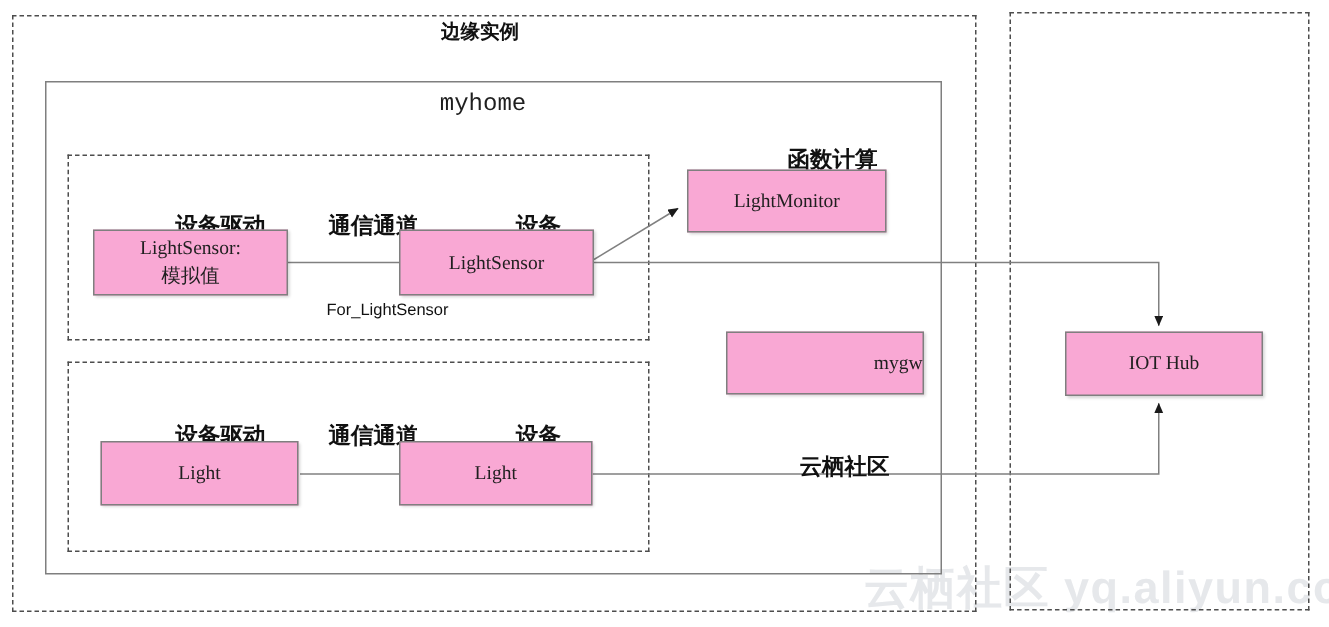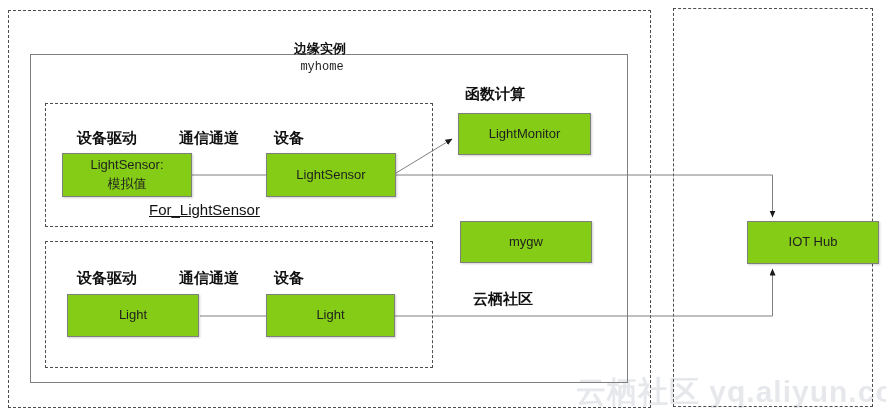--- a/index.html
+++ b/index.html
@@ -5,27 +5,27 @@
   :root{
     --line:#808080; --dash:#4d4d4d; --arrow:#1a1a1a;
     --watermark:#e6e8eb; --ink:#111111; --boxline:#7f7f7f;
   }
   html,body{margin:0;padding:0;background:#ffffff;}
   #stage{position:relative;width:886px;height:418px;background:#ffffff;overflow:hidden;
          font-family:"Liberation Sans",sans-serif;}
   .dashedbox{position:absolute;border:1px dashed var(--dash);background:transparent;z-index:2;}
   .solidbox{position:absolute;border:1px solid var(--boxline);background:transparent;z-index:2;}
   .node{position:absolute;display:flex;flex-direction:column;align-items:center;justify-content:center;
-        background:#84cc16;border:1px solid var(--boxline);box-shadow:1px 1px 2px rgba(0,0,0,0.18);
-        font-family:Liberation Sans, sans-serif;font-size:13px;color:#1f1f1f;
+        background:#f9a8d4;border:1px solid var(--boxline);box-shadow:1px 1px 2px rgba(0,0,0,0.18);
+        font-family:Liberation Serif, serif;font-size:13px;color:#1f1f1f;
         line-height:1.45;text-align:center;z-index:4;}
-  .hdr{position:absolute;font-weight:bold;font-size:15px;color:var(--ink);text-align:left;z-index:3;white-space:nowrap;}
+  .hdr{position:absolute;font-weight:bold;font-size:15px;color:var(--ink);text-align:right;z-index:3;white-space:nowrap;margin-top:12px;}
   .title-sm{position:absolute;font-weight:bold;font-size:13px;color:var(--ink);text-align:center;z-index:3;white-space:nowrap;}
-  .cap{position:absolute;font-size:15px;color:var(--ink);text-align:left;z-index:3;white-space:nowrap;text-decoration:underline;}
-  .mono{position:absolute;font-family:"Liberation Mono","DejaVu Sans Mono",monospace;font-size:12px;
+  .cap{position:absolute;font-size:11px;color:var(--ink);text-align:right;z-index:3;white-space:nowrap;}
+  .mono{position:absolute;font-family:"Liberation Mono","DejaVu Sans Mono",monospace;font-size:16px;
         color:#1f1f1f;text-align:center;z-index:3;white-space:nowrap;}
   #connectors{position:absolute;left:0;top:0;width:886px;height:418px;z-index:3;}
   #connectors .lk{stroke:var(--line);stroke-width:1;fill:none;}
   #connectors marker path{fill:var(--arrow);}
   #watermark{position:absolute;left:576px;top:372px;font-size:30px;letter-spacing:1px;
              color:var(--watermark);font-weight:bold;z-index:1;white-space:nowrap;}
 </style>
 </head>
 <body>
 
@@ -40,21 +40,21 @@
       </marker>
     </defs>
     <line class="lk" x1="192" y1="175" x2="266" y2="175"></line>
     <path class="lk" d="M396 175 H772.5 V217" marker-end="url(#arw)"></path>
     <path class="lk" d="M396 173 L452 139" marker-end="url(#arw)"></path>
     <line class="lk" x1="200" y1="316" x2="266" y2="316"></line>
     <path class="lk" d="M395 316 H772.5 V269" marker-end="url(#arw)"></path>
   </svg>
 
   <div class="dashedbox" style="left:8px;top:10px;width:641px;height:396px;"></div>
-  <div class="title-sm" style="left:255px;top:40px;width:130px;font-family:Liberation Serif, serif;">边缘实例</div>
+  <div class="title-sm" style="left:255px;top:12px;width:130px;font-family:Liberation Serif, serif;">边缘实例</div>
 
   <div class="solidbox" style="left:30px;top:54px;width:596px;height:327px;"></div>
   <div class="mono" style="left:267px;top:60px;width:110px;">myhome</div>
 
   <div class="dashedbox" style="left:45px;top:103px;width:386px;height:122px;"></div>
   <div class="hdr" style="left:77px;top:129px;width:100px;">设备驱动</div>
   <div class="hdr" style="left:179px;top:129px;width:100px;">通信通道</div>
   <div class="hdr" style="left:274px;top:129px;width:100px;">设备</div>
   <div class="node" style="left:62px;top:153px;width:128px;height:42px;">
     <span>LightSensor:</span>
@@ -74,24 +74,24 @@
   </div>
   <div class="node" style="left:266px;top:294px;width:127px;height:41px;">
     <span>Light</span>
   </div>
 
   <div class="hdr" style="left:465px;top:85px;width:120px;">函数计算</div>
   <div class="node" style="left:458px;top:113px;width:131px;height:40px;">
     <span>LightMonitor</span>
   </div>
 
-  <div class="node" style="left:460px;top:221px;width:130px;height:40px;">
+  <div class="node" style="left:484px;top:221px;width:130px;height:40px;align-items:flex-end;">
     <span>mygw</span>
   </div>
 
   <div class="hdr" style="left:473px;top:290px;width:120px;">云栖社区</div>
 
   <div class="dashedbox" style="left:673px;top:8px;width:198px;height:397px;"></div>
-  <div class="node" style="left:747px;top:221px;width:130px;height:41px;">
+  <div class="node" style="left:710px;top:221px;width:130px;height:41px;">
     <span>IOT Hub</span>
   </div>
 
 </div>
 
 </body></html>

